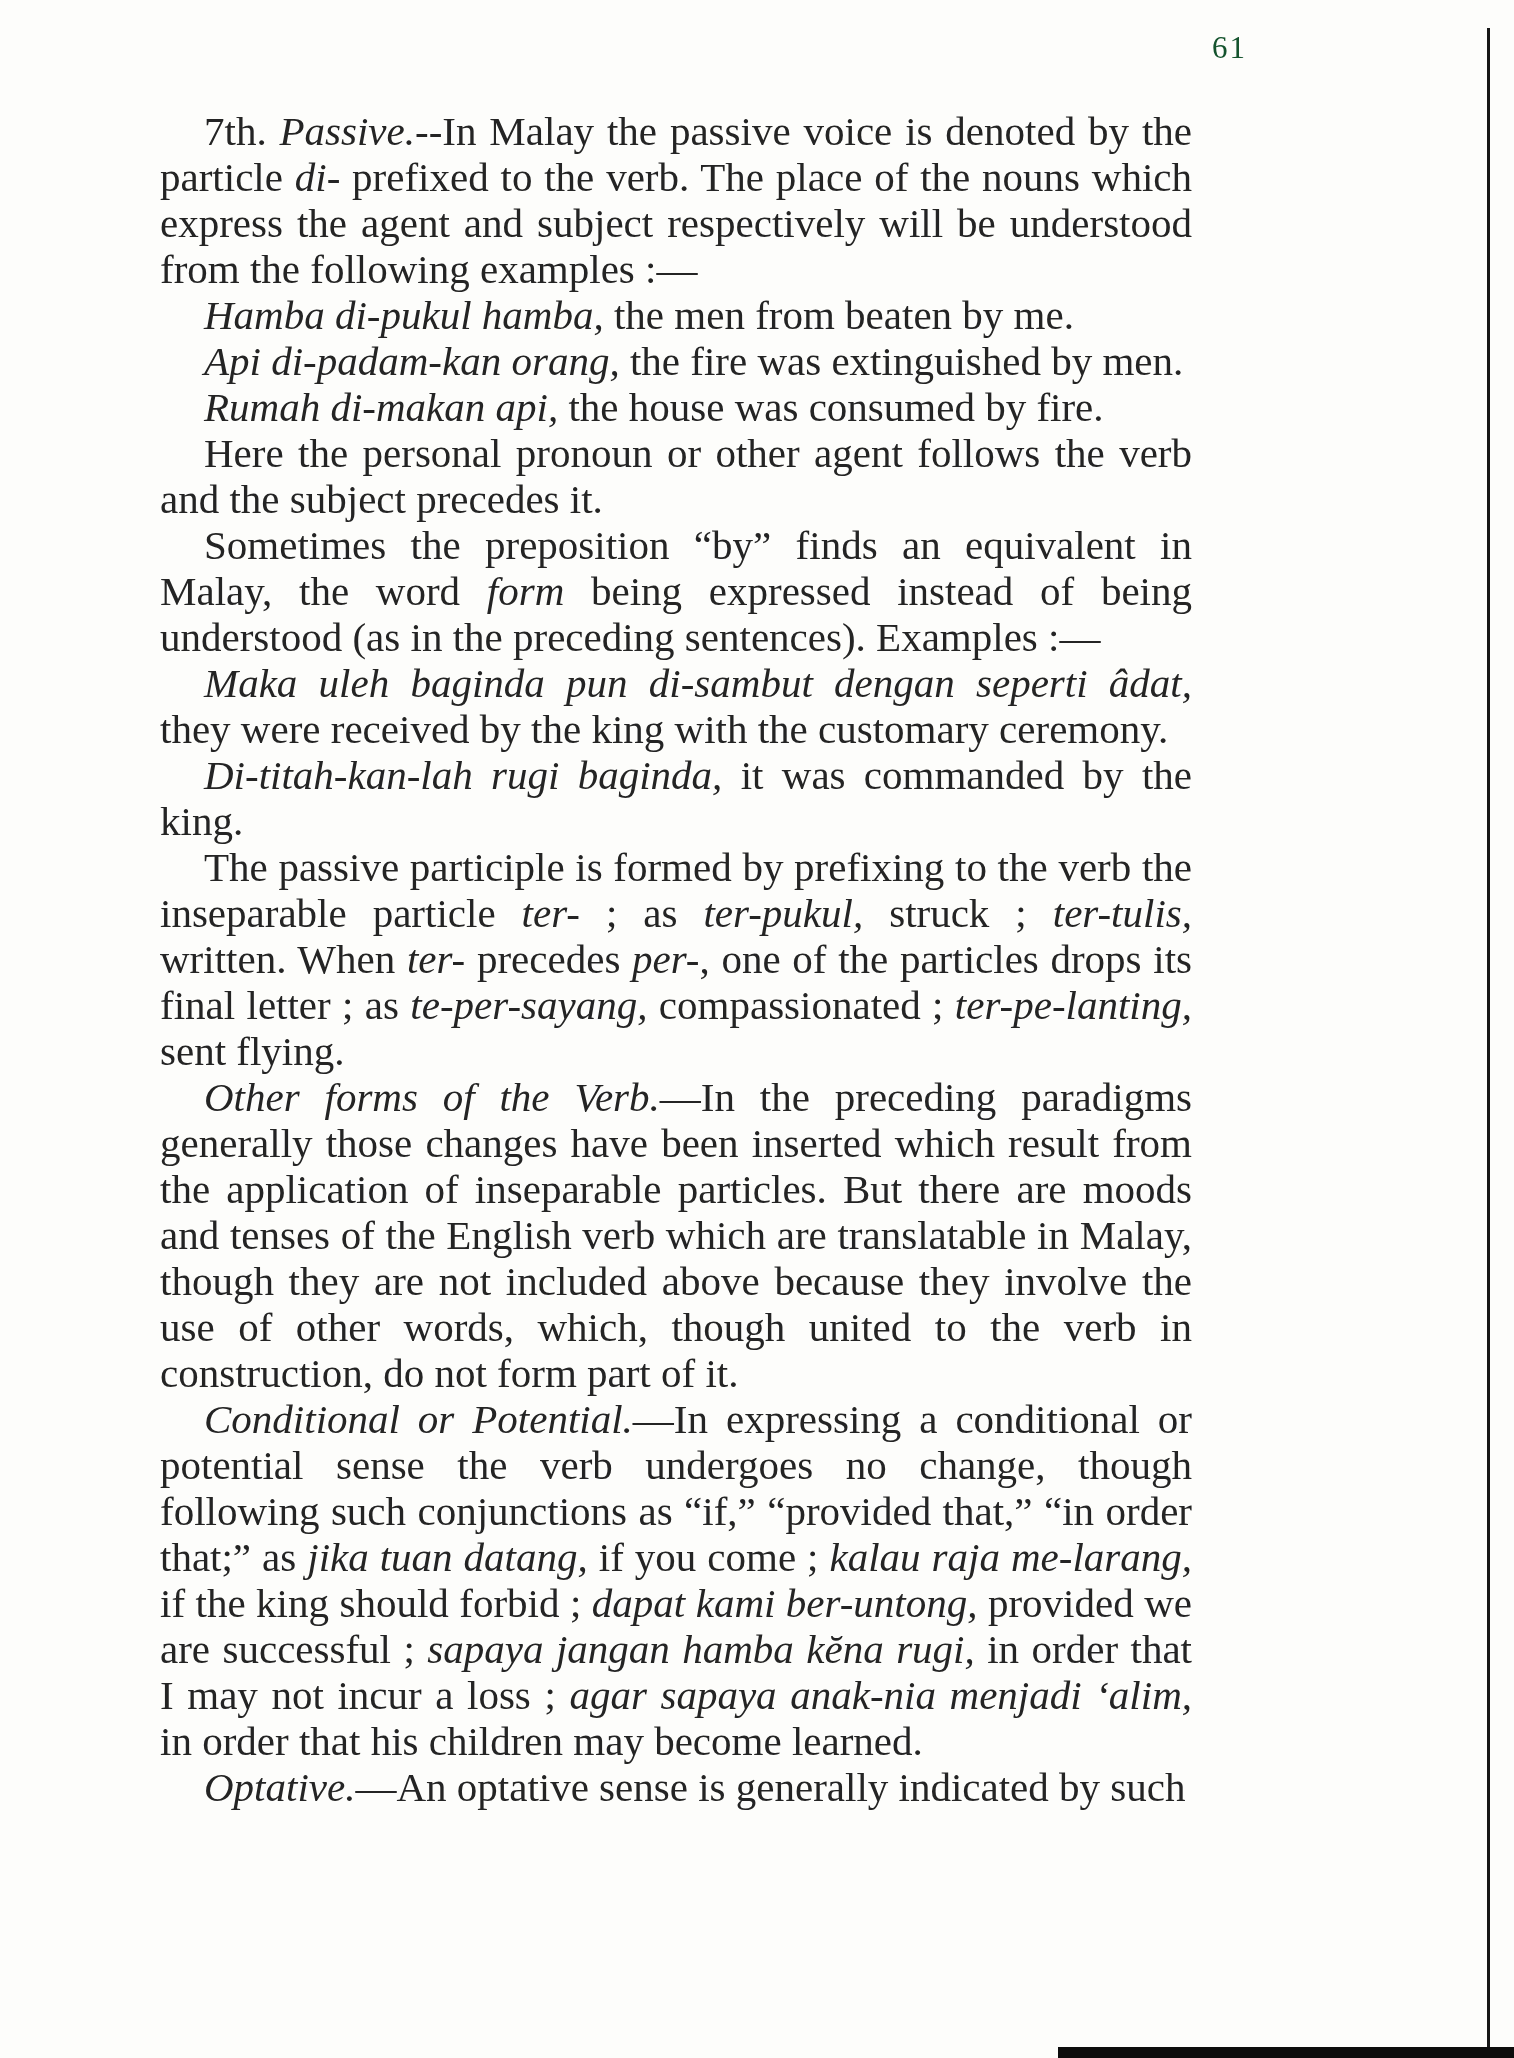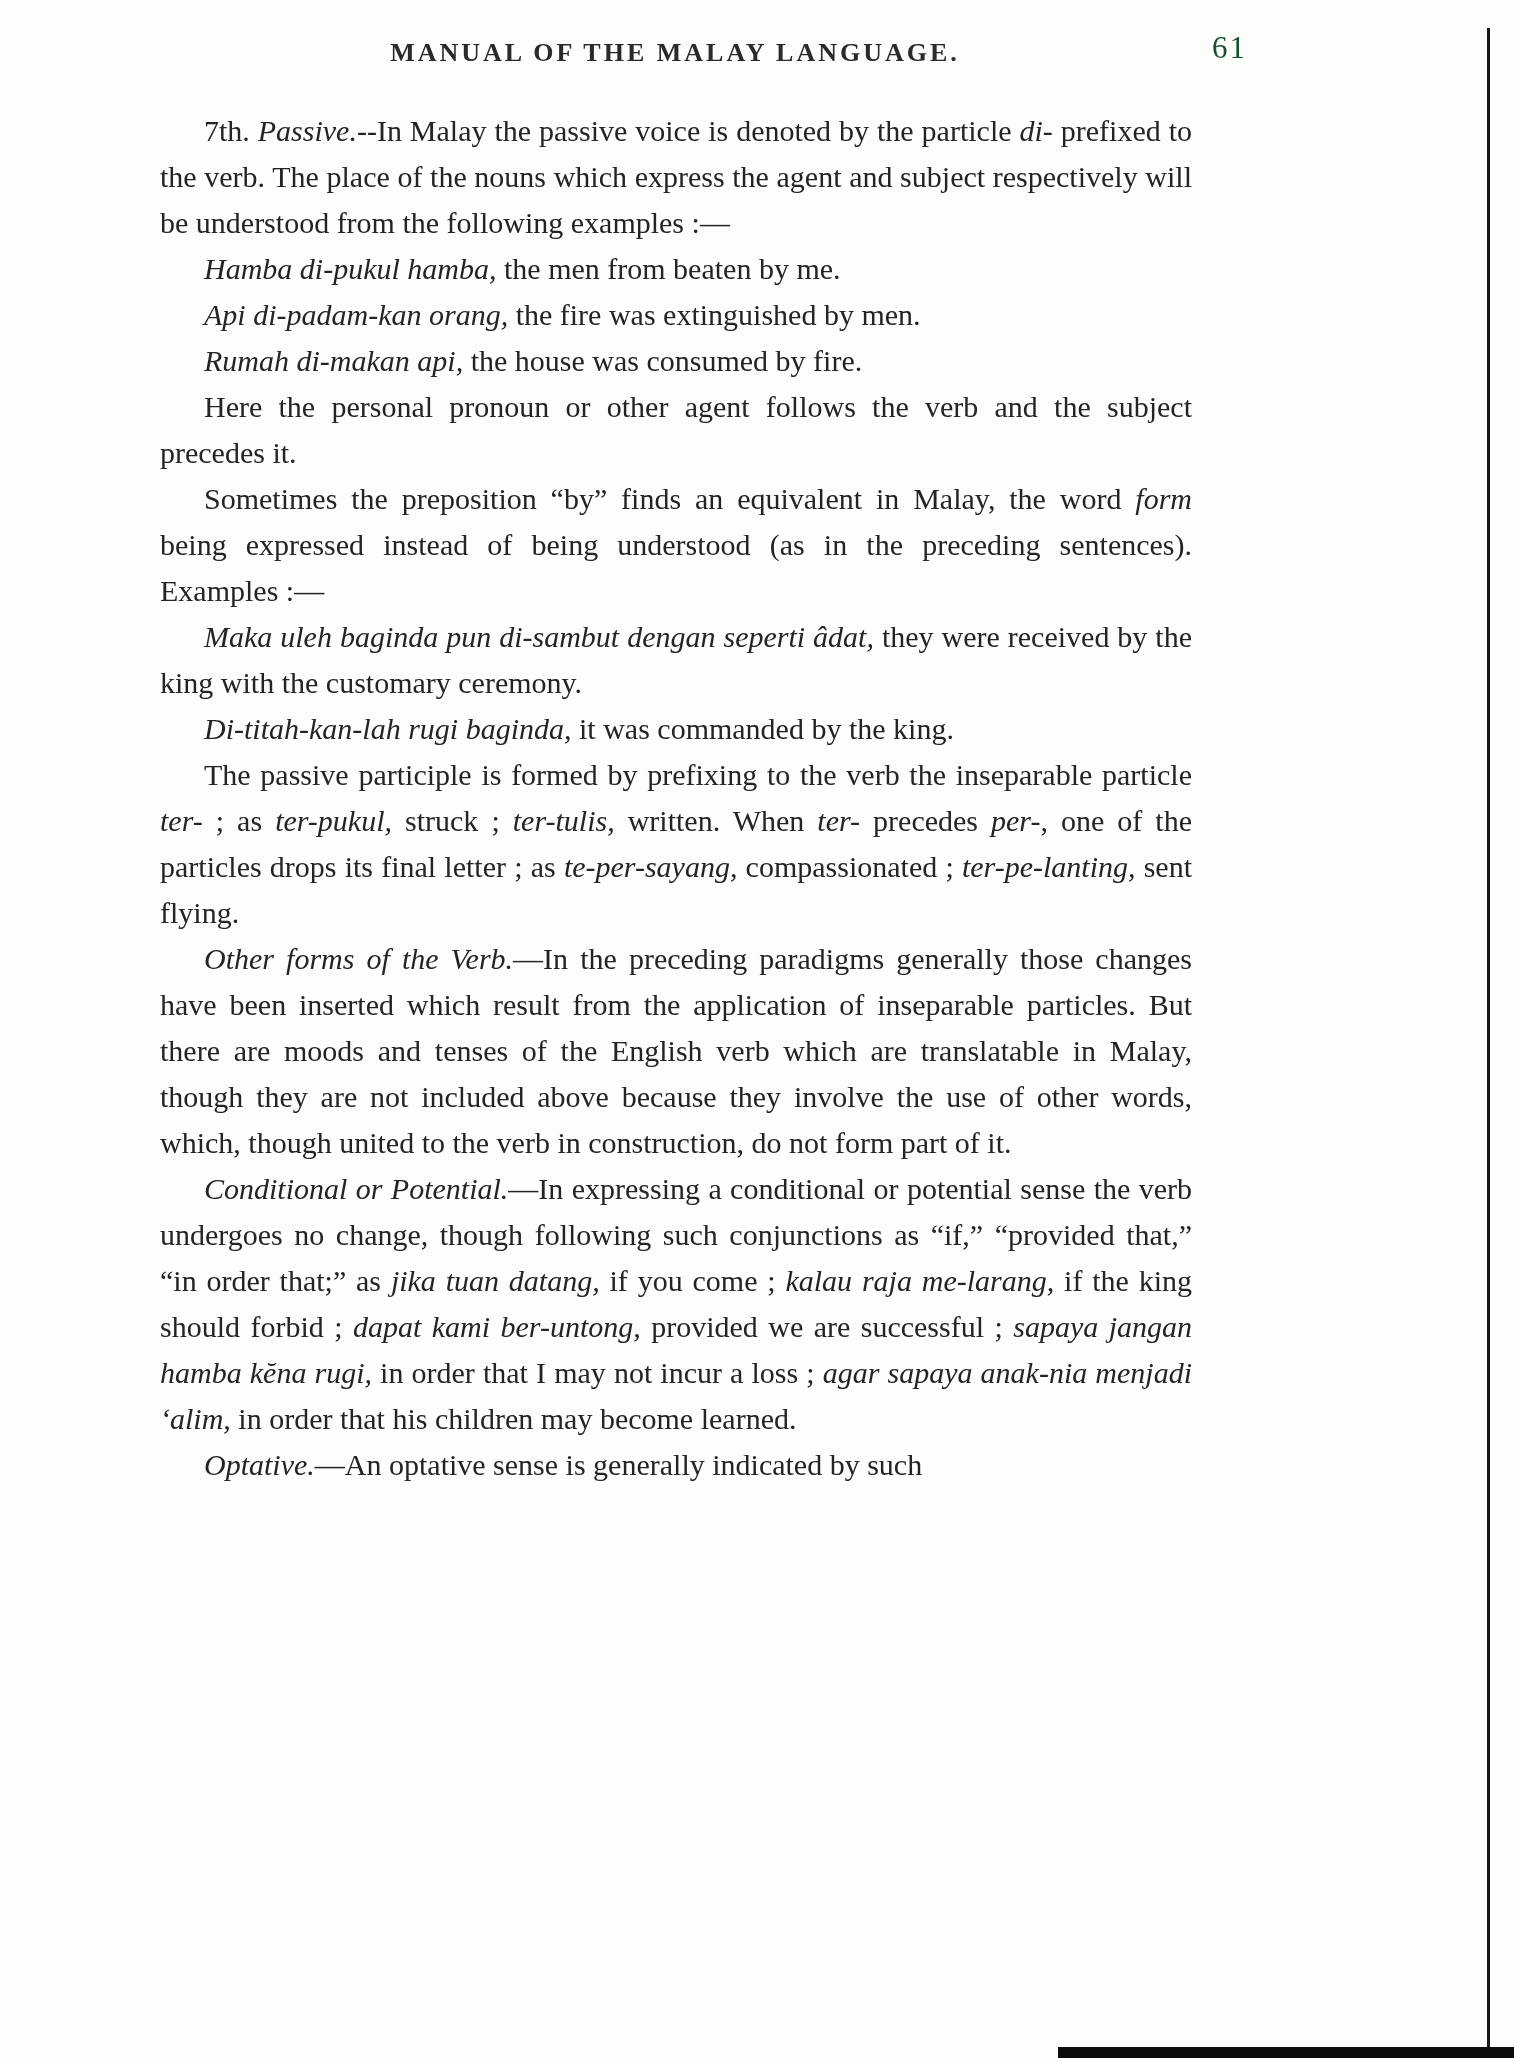--- a/index.html
+++ b/index.html
@@ -39,21 +39,21 @@
     position: absolute;
     left: 1052px;
     top: 30px;
     font-size: 31px;
     letter-spacing: 2px;
     color: #14532d;
   }
   .content {
     width: 1032px;
     margin: 14px 0 0 160px;
-    font-size: 30px;
+    font-size: 41px;
     line-height: 46px;
     text-align: justify;
     color: #242424;
   }
   .content p.para {
     margin: 0;
     text-indent: 44px;
   }
   .it {
     font-style: italic;
@@ -74,21 +74,20 @@
     height: 11px;
     background: #0d0d0d;
   }
 </style>
 </head>
 <body>
 
 <div class="page">
 
   <div class="header-row">
-    <span class="running-title">MANUAL OF THE MALAY LANGUAGE.</span>
     <span class="page-number">61</span>
   </div>
 
   <div class="content">
       <p class="para"><span>7th. </span><span class="it">Passive.</span><span>--In Malay the passive voice is denoted by the particle </span><span class="it">di-</span><span> prefixed to the verb.  The place of the nouns which express the agent and subject respectively will be understood from the following examples :—</span></p>
       <p class="para"><span class="it">Hamba di-pukul hamba,</span><span> the men from beaten by me.</span></p>
       <p class="para"><span class="it">Api di-padam-kan orang,</span><span> the fire was extinguished by men.</span></p>
       <p class="para"><span class="it">Rumah di-makan api,</span><span> the house was consumed by fire.</span></p>
       <p class="para"><span>Here the personal pronoun or other agent follows the verb and the subject precedes it.</span></p>
       <p class="para"><span>Sometimes the preposition “by” finds an equivalent in Malay, the word </span><span class="it">form</span><span> being expressed instead of being understood (as in the preceding sentences).  Examples :—</span></p>

